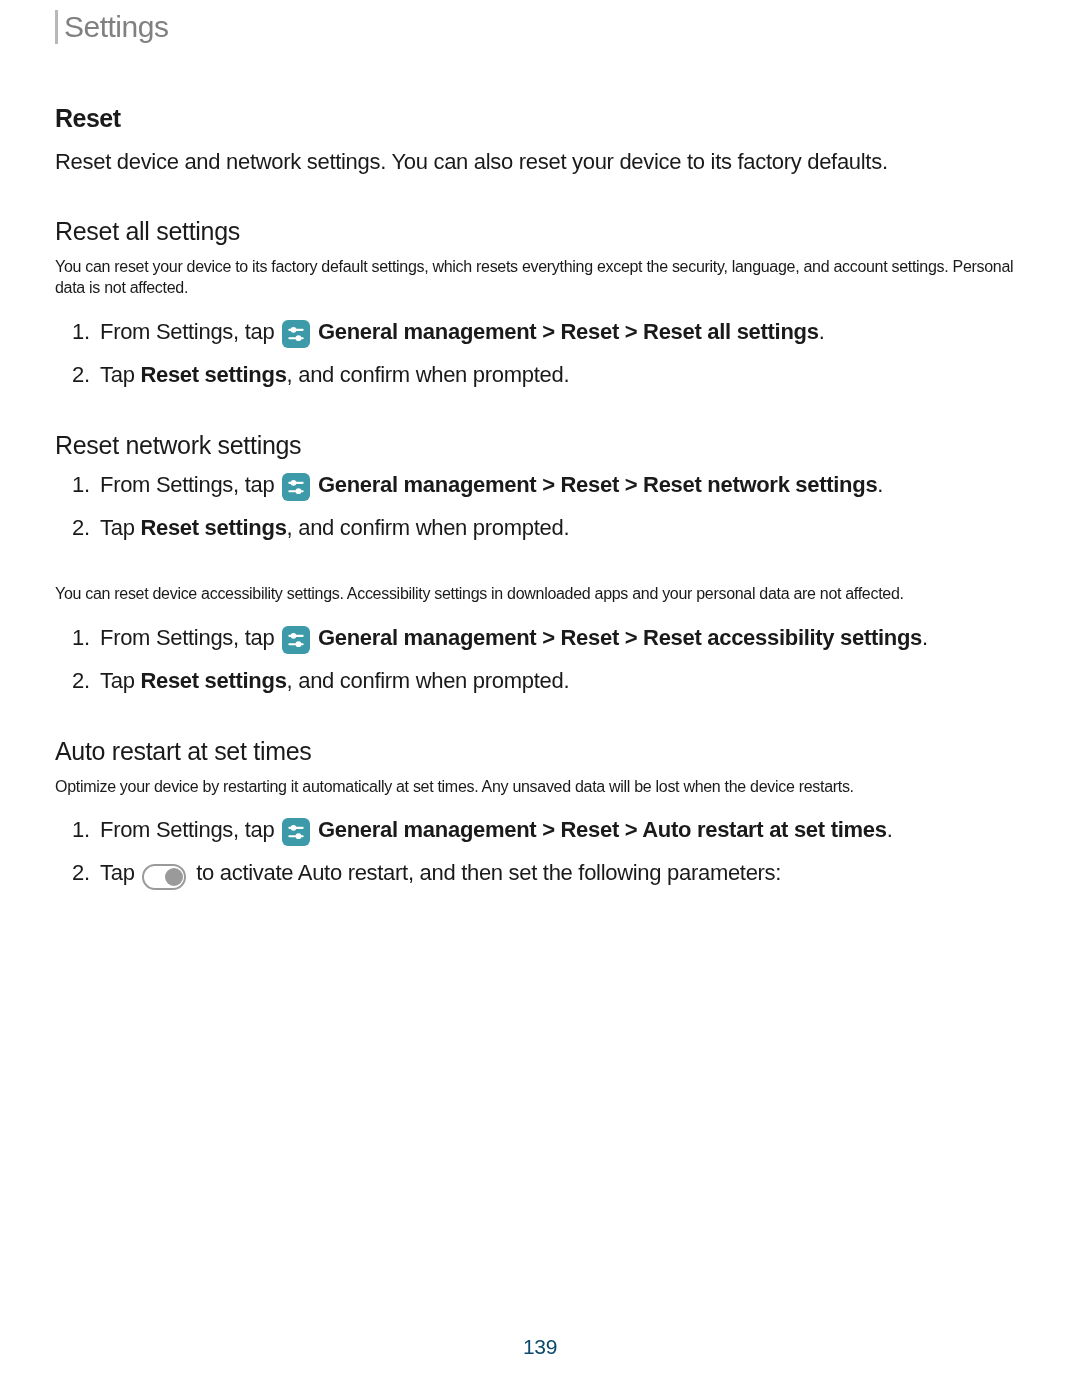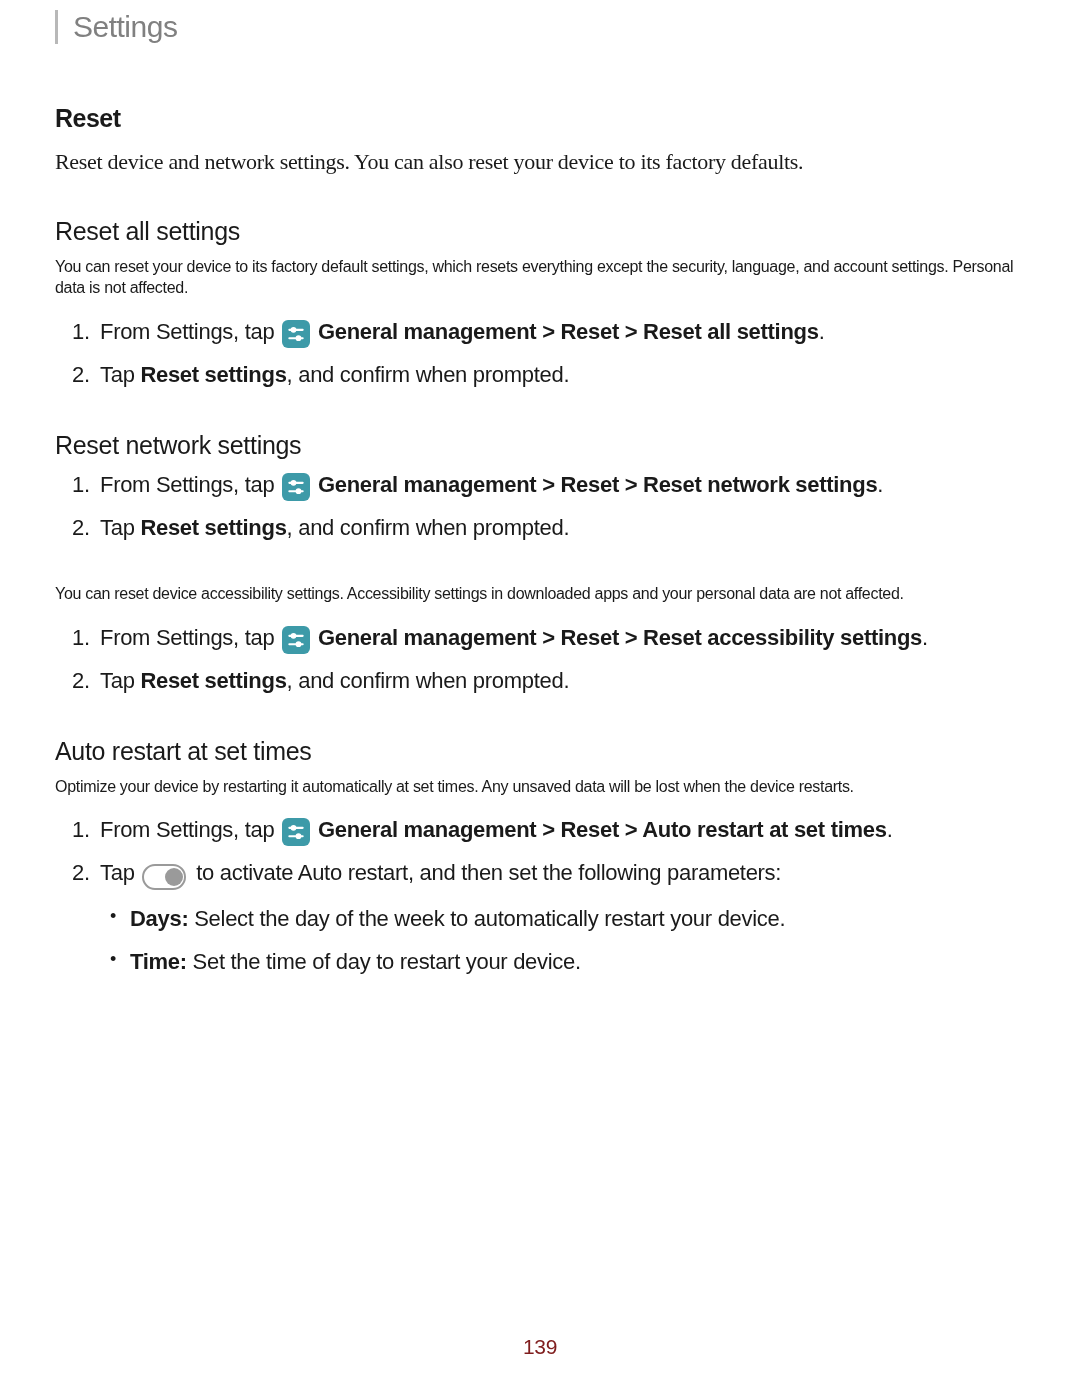--- a/index.html
+++ b/index.html
@@ -14,21 +14,21 @@
     width: 1080px;
     height: 1397px;
     position: relative;
     padding: 0;
   }
   .page {
     padding: 10px 55px 0 55px;
   }
   .breadcrumb-bar {
     border-left: 3px solid #b8b8b8;
-    padding-left: 15px;
+    padding-left: 6px;
     margin-bottom: 60px;
   }
   .breadcrumb-text {
     font-size: 30px;
     color: #808080;
     font-weight: 400;
     letter-spacing: -0.5px;
   }
   h1.section-heading {
     font-size: 25px;
@@ -36,21 +36,20 @@
     color: #1a1a1a;
     margin-bottom: 14px;
     letter-spacing: -0.5px;
   }
   p.section-intro {
     font-size: 22px;
     line-height: 1.35;
     color: #1a1a1a;
     margin-bottom: 40px;
     letter-spacing: -0.3px;
-    font-family: Liberation Serif, serif;
   }
   h2.subsection-heading {
     font-size: 25px;
     font-weight: 500;
     color: #1a1a1a;
     margin-bottom: 10px;
     letter-spacing: -0.3px;
   }
   p.subsection-intro {
     font-size: 16px;
@@ -135,21 +134,21 @@
     font-size: 18px;
     color: #1a1a1a;
   }
   .page-number {
     position: absolute;
     bottom: 38px;
     left: 0;
     width: 100%;
     text-align: center;
     font-size: 21px;
-    color: #7f1d1d;
+    color: #0c4a6e;
     letter-spacing: -0.3px;
   }
 </style>
 </head>
 <body>
 
 <div class="page">
 
   <div class="breadcrumb-bar">
     <span class="breadcrumb-text">Settings</span>
@@ -230,26 +229,18 @@
         </svg>
       </span>
       <span class="bold">General management &gt; Reset &gt; Auto restart at set times</span><span>.</span>
     </li>
     <li>
       <span>Tap </span>
       <span class="toggle-icon">
         <span class="toggle-knob"></span>
       </span>
       <span> to activate Auto restart, and then set the following parameters:</span>
-      <ul class="bullets">
-        <li>
-          <span class="bold">Days:</span><span> Select the day of the week to automatically restart your device.</span>
-        </li>
-        <li>
-          <span class="bold">Time:</span><span> Set the time of day to restart your device.</span>
-        </li>
-      </ul>
     </li>
   </ol>
 
 </div>
 
 <div class="page-number">139</div>
 
 </body></html>

